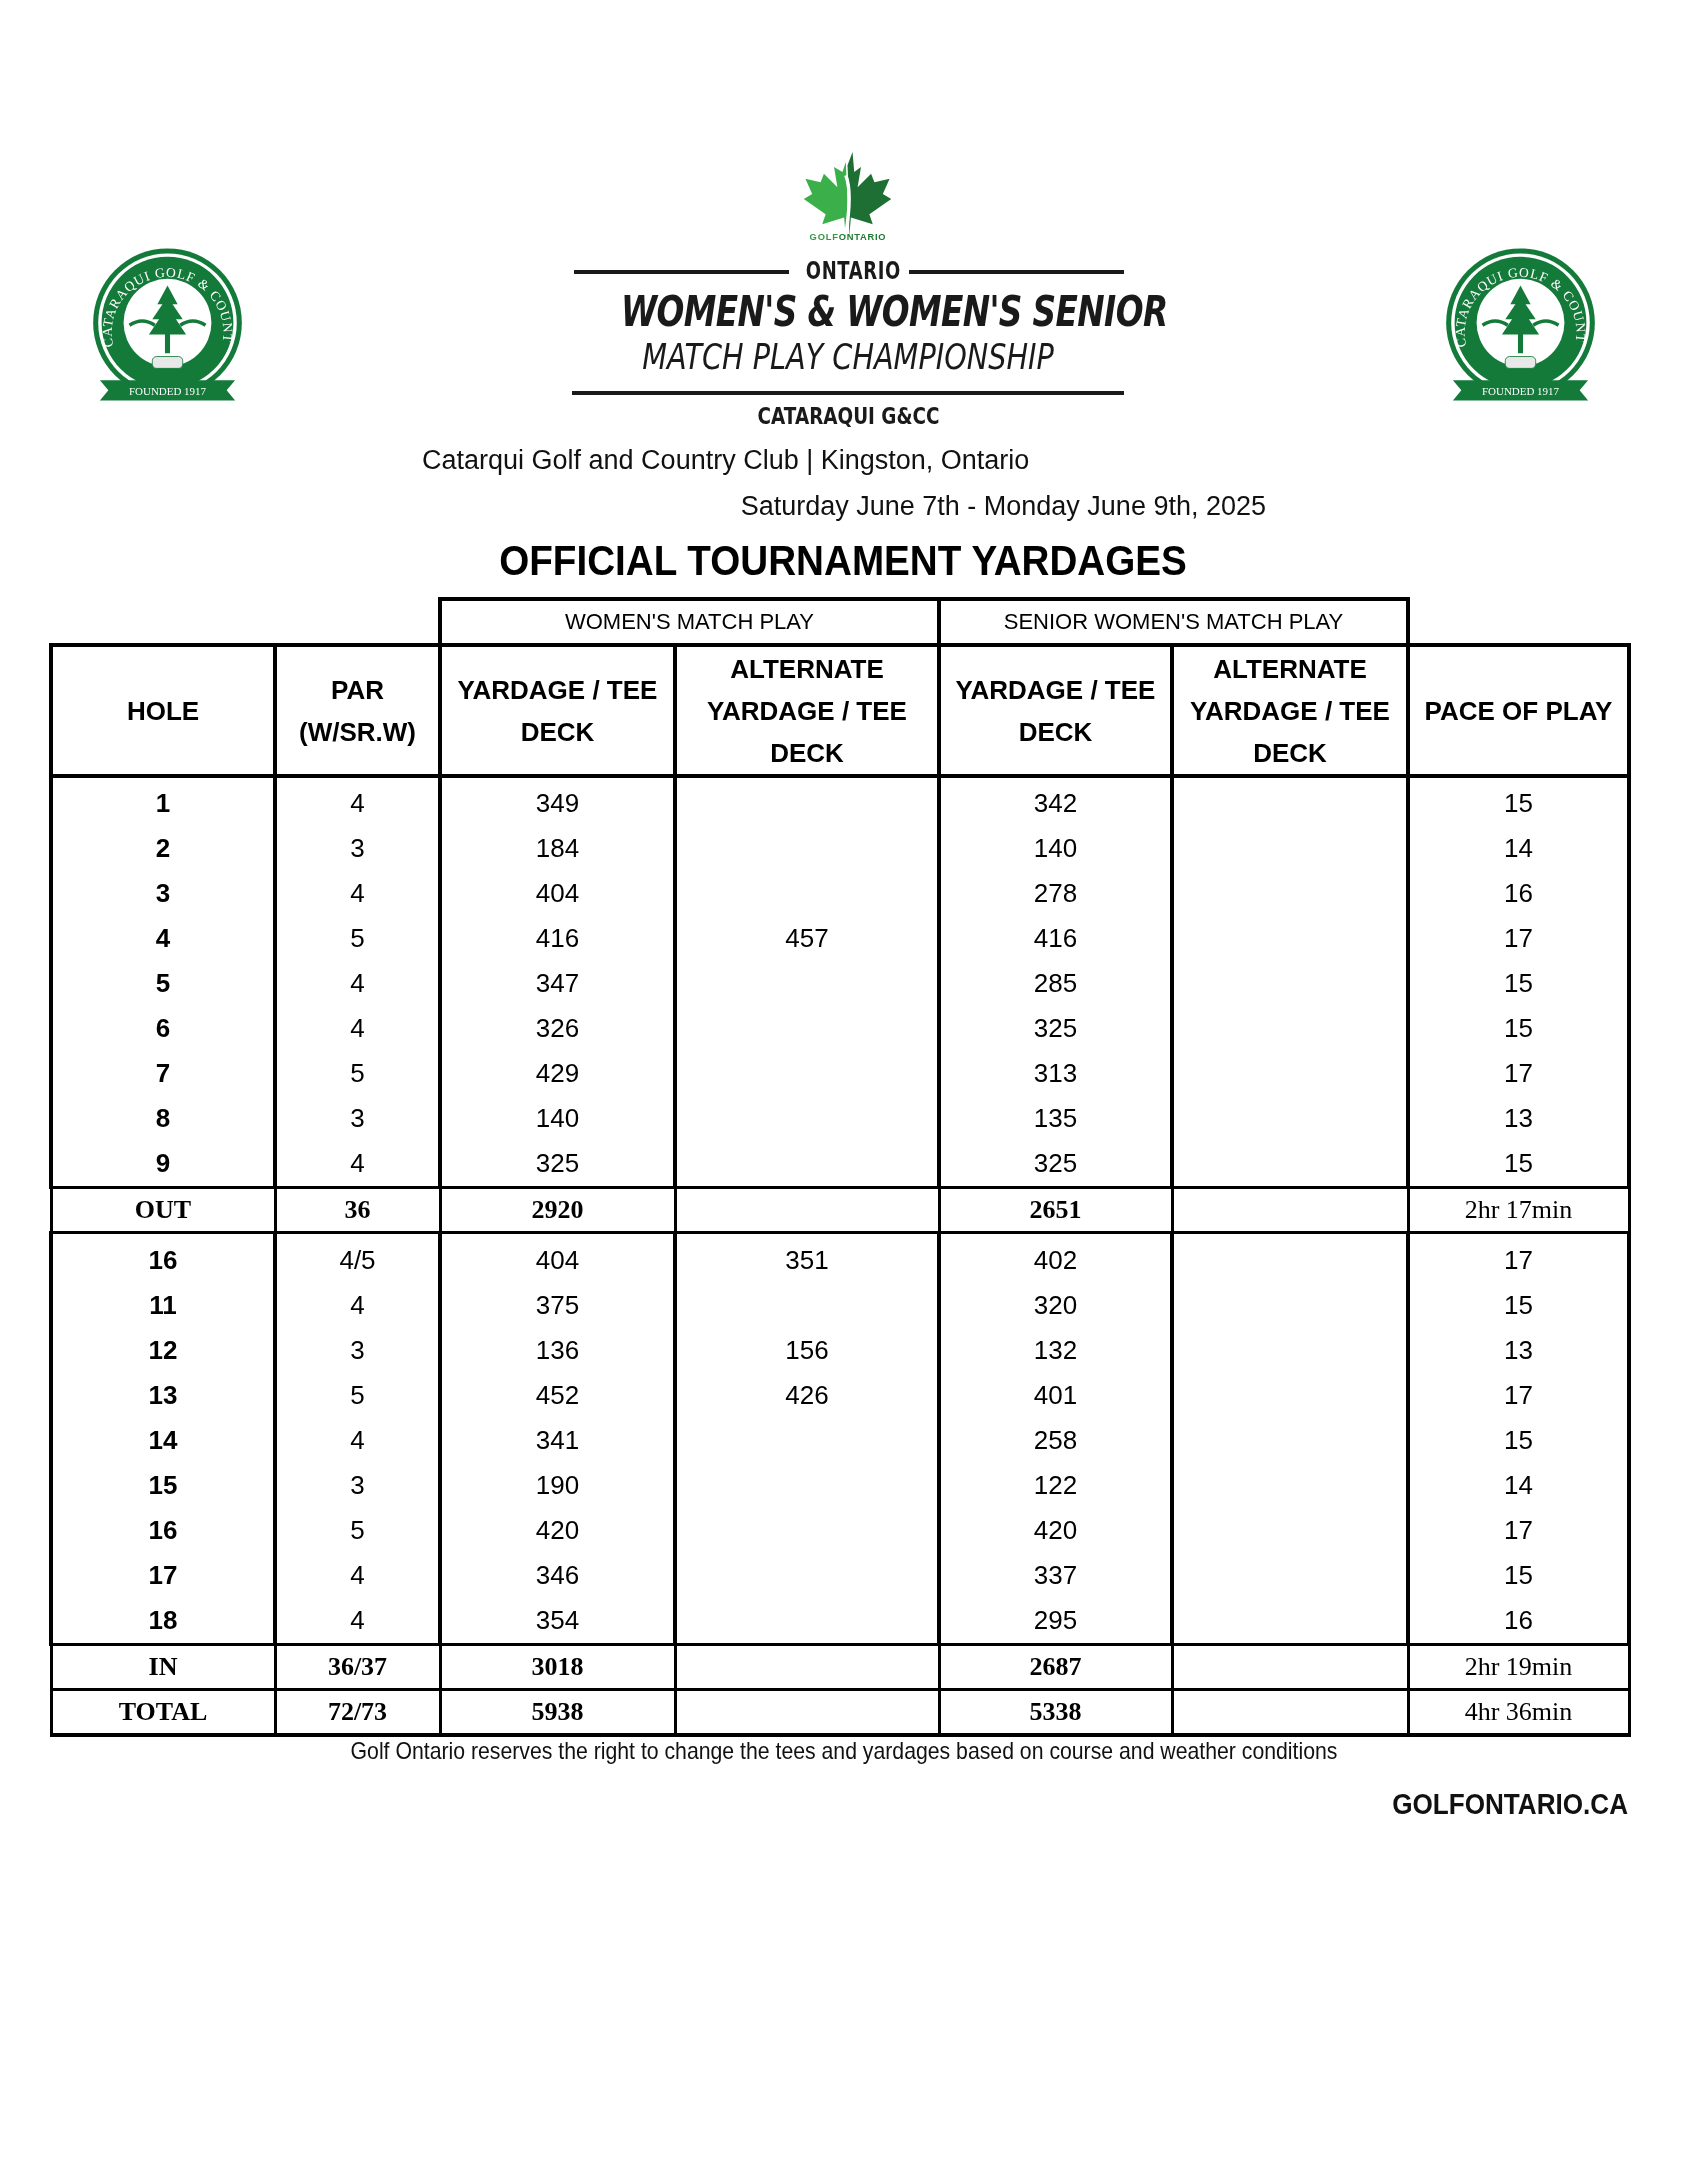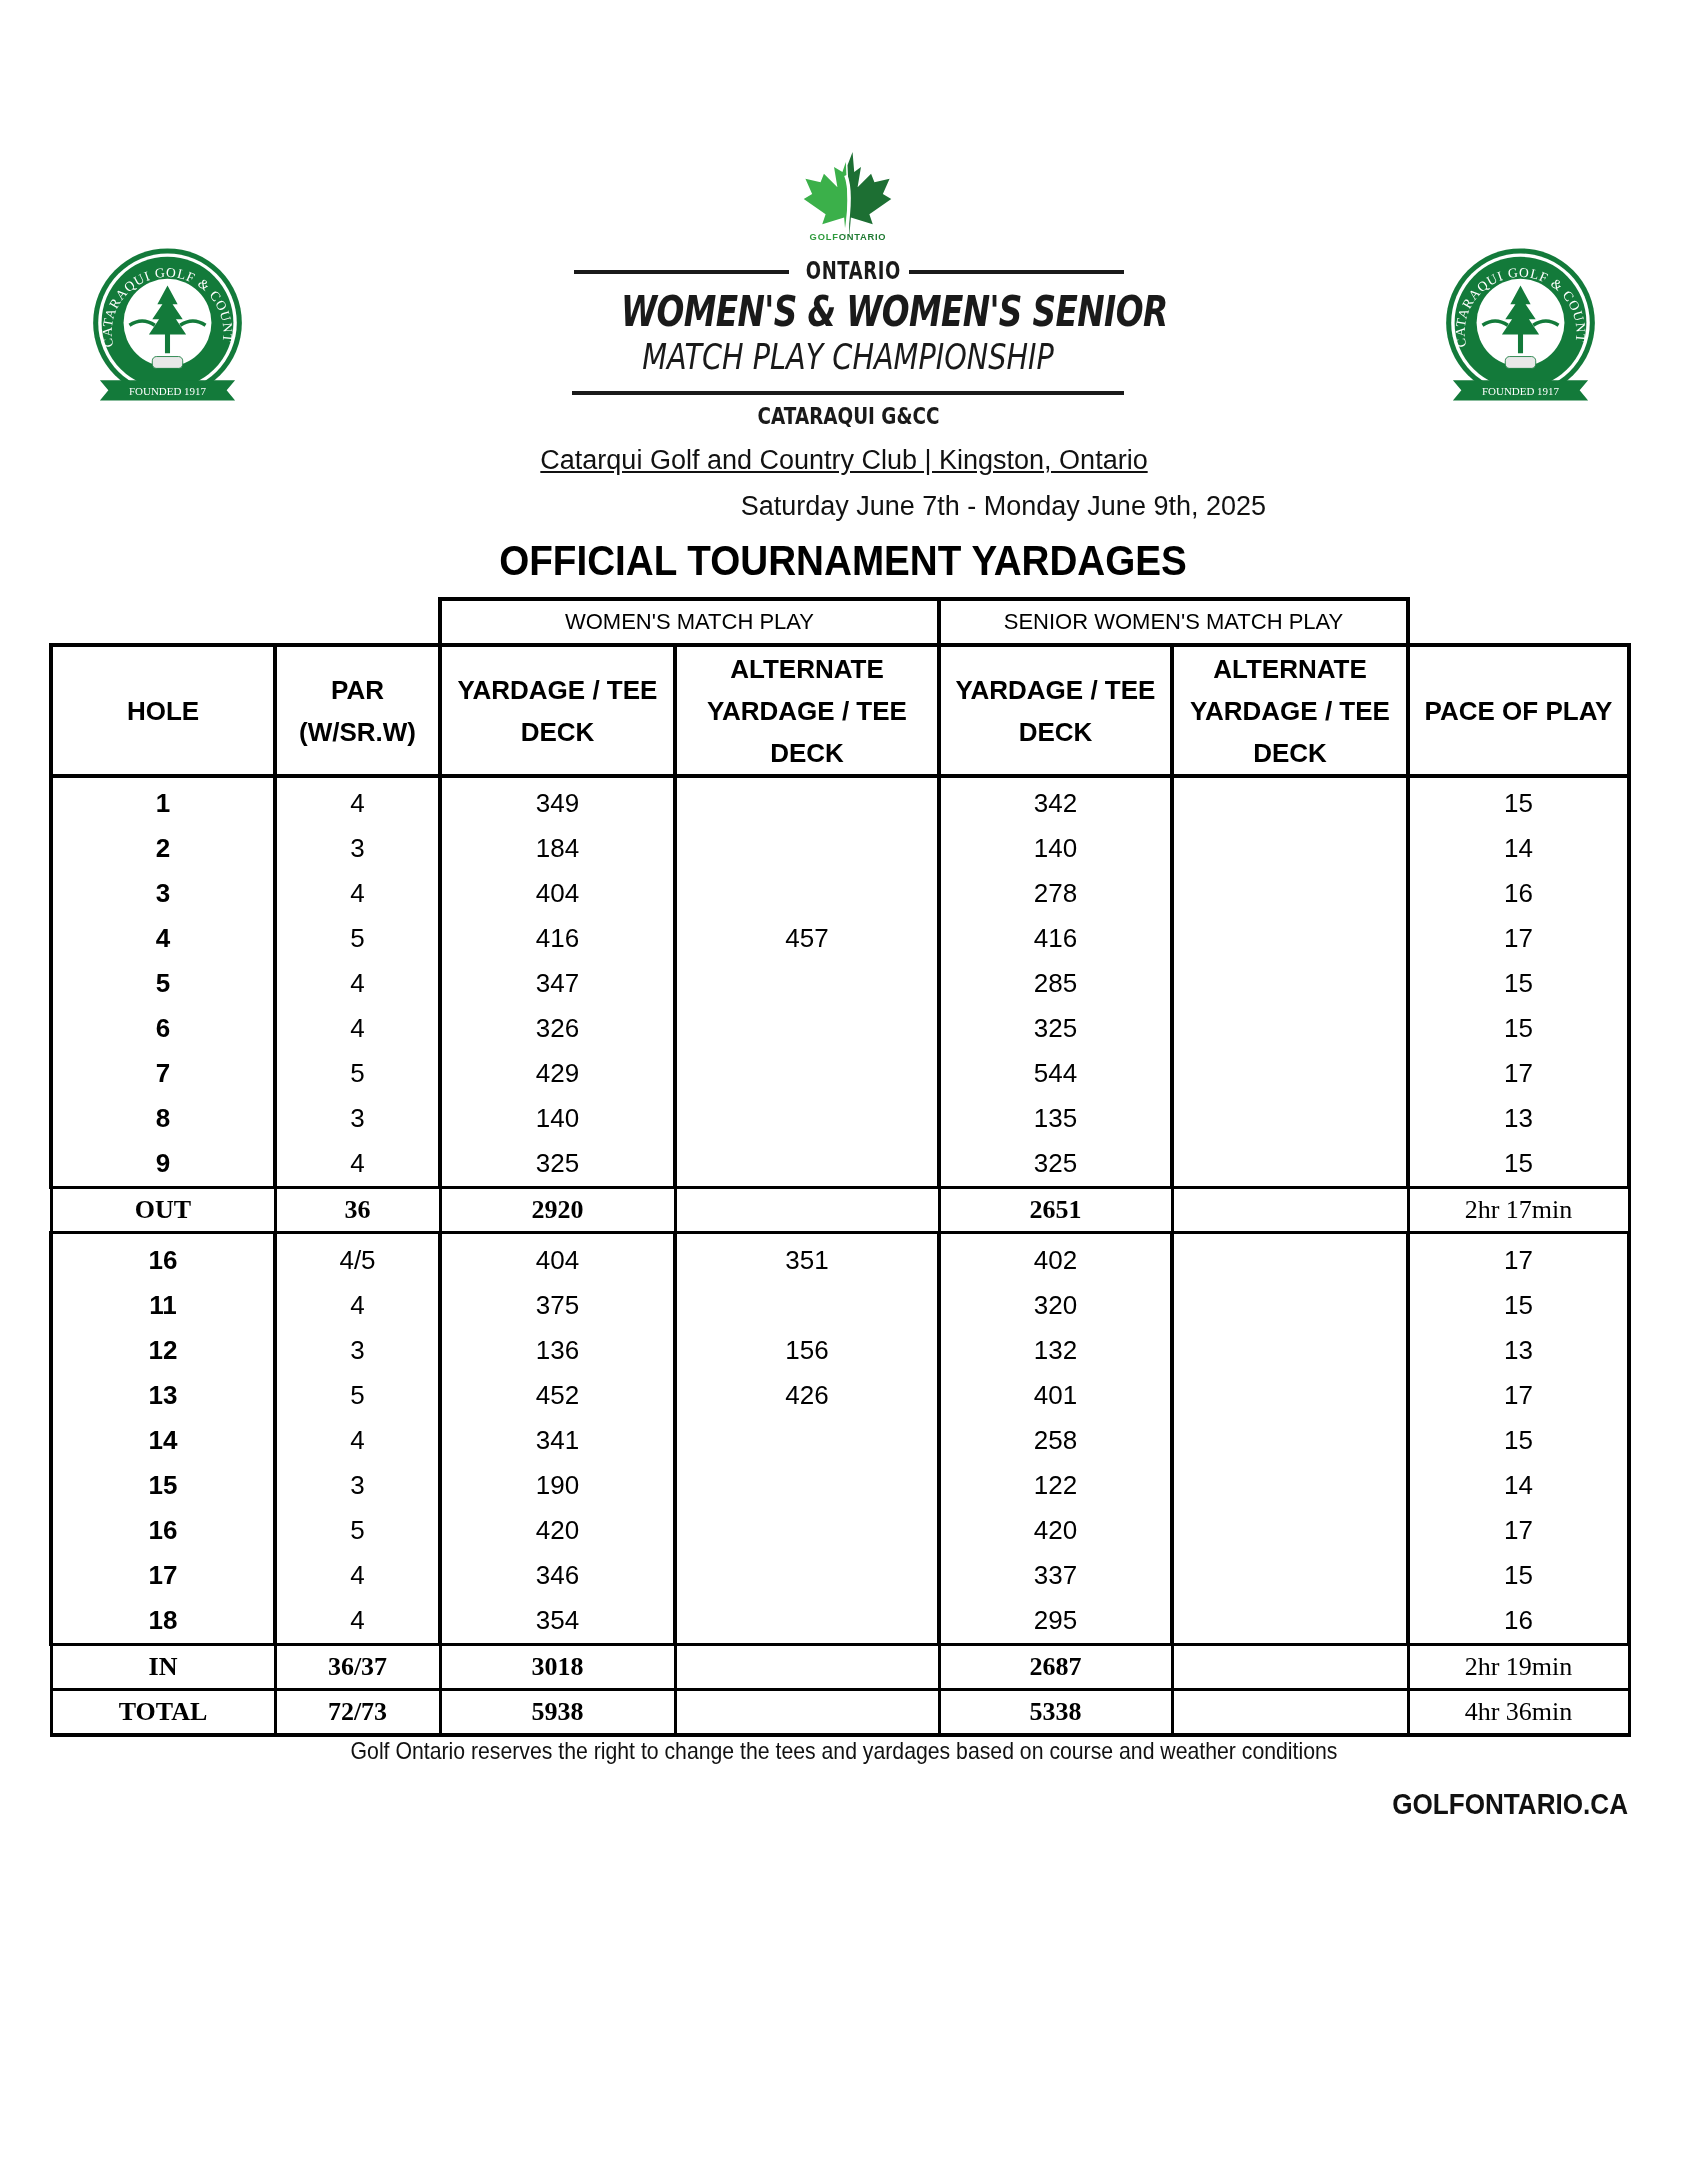--- a/index.html
+++ b/index.html
@@ -20,21 +20,21 @@
   
   .rule { position: absolute; height: 4.2px; background: #1a1a1a; }
   #rule-top-left { left: 574px; top: 270px; width: 215px; }
   #rule-top-right { left: 909px; top: 270px; width: 215px; }
   #rule-bottom { left: 572px; top: 391px; width: 552px; }
   #ontario-label { left: 789px; top: 256px; width: 120px; text-align: center; font-size: 25px; letter-spacing: 0.8px; font-family: "DejaVu Sans", sans-serif; font-weight: bold; transform: scaleX(0.72); color: #1a1a1a; }
   #champ-line1 { left: 557px; top: 287px; width: 582px; text-align: center; font-size: 42px; font-weight: bold; font-style: italic; font-family: "DejaVu Sans", sans-serif; color: #1a1a1a; transform: scaleX(0.78); letter-spacing: -0.8px; white-space: nowrap; }
   #champ-line2 { left: 557px; top: 337px; width: 582px; text-align: center; font-size: 35px; font-style: italic; font-family: "DejaVu Sans", sans-serif; color: #1a1a1a; transform: scaleX(0.82); white-space: nowrap; }
   #venue-short { left: 591px; top: 403px; width: 515px; text-align: center; font-size: 23px; font-weight: bold; font-family: "DejaVu Sans", sans-serif; color: #1a1a1a; transform: scaleX(0.8); }
 
-  #venue-line { left: 422px; top: 445px; width: 844px; text-align: center; font-size: 27px; font-family: "Liberation Sans", sans-serif; color: #111; text-decoration: underline; }
+  #venue-line { left: 422px; top: 445px; width: 844px; font-size: 27px; font-family: "Liberation Sans", sans-serif; color: #111; }
   #date-line { left: 422px; top: 491px; width: 844px; text-align: right; font-size: 27px; font-family: "Liberation Sans", sans-serif; color: #111; }
   #doc-title { left: 337px; top: 537px; width: 1012px; text-align: center; font-size: 42px; font-weight: bold; font-family: "Liberation Sans", sans-serif; transform: scaleX(0.92); }
 
   
   #yardage-table { position: absolute; left: 49px; top: 597px; }
   table { border-collapse: collapse; table-layout: fixed; font-family: "Liberation Sans", sans-serif; }
   td, th { padding: 0; text-align: center; vertical-align: middle; }
   col.c-hole { width: 224px; }
   col.c-par { width: 165px; }
   col.c-wy { width: 235px; }
@@ -197,21 +197,21 @@
           <td class="sep-thin"></td>
           <td>325</td>
           <td class="sep-thin"></td>
           <td>15</td>
         </tr>
         <tr class="data">
           <td class="hole">7</td>
           <td>5</td>
           <td>429</td>
           <td class="sep-thin"></td>
-          <td>544</td>
+          <td>313</td>
           <td class="sep-thin"></td>
           <td>17</td>
         </tr>
         <tr class="data">
           <td class="hole">8</td>
           <td>3</td>
           <td>140</td>
           <td class="sep-thin"></td>
           <td>135</td>
           <td class="sep-thin"></td>

